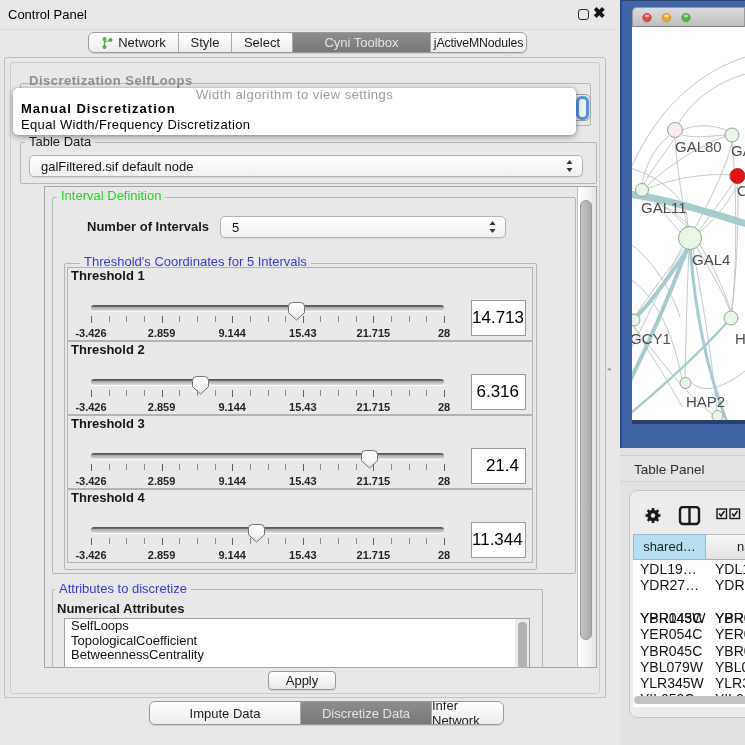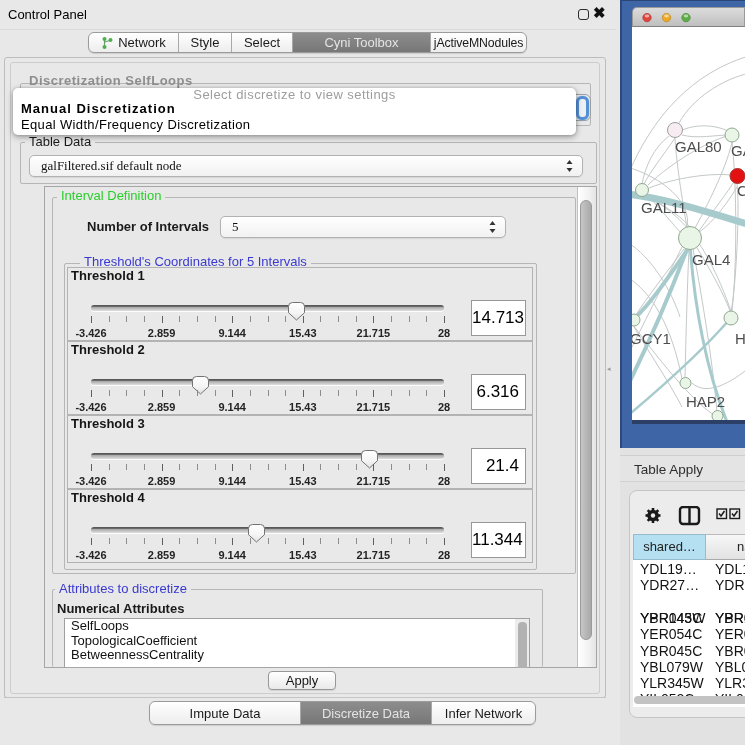--- a/index.html
+++ b/index.html
@@ -29,21 +29,21 @@
 #outpanel {left:4px;top:57px;width:602px;height:641px;border:1px solid #bdbdbd;border-radius:3px;}
 #inpanel {left:10px;top:62px;width:590px;height:632px;border:1px solid #cccccc;border-radius:3px;}
 
 
 .grp {position:absolute;border:1px solid #b6b6b6;border-radius:2px;}
 .gtitle {position:absolute;font-size:13px;background:#e8e8e8;padding:0 4px;white-space:nowrap;}
 
 
 .combo {position:absolute;background:linear-gradient(#ffffff,#f1f1f1);border:1px solid #b2b2b2;
  border-radius:5px;font-size:13px;color:#111;box-shadow:0 1px 1px rgba(0,0,0,0.08);}
-.combo span.val {position:absolute;left:11px;top:50%;transform:translateY(-50%);font-family:Liberation Serif, serif;}
+.combo span.val {position:absolute;left:11px;top:50%;transform:translateY(-50%);}
 .arrows {position:absolute;right:9px;top:50%;transform:translateY(-50%);width:7px;height:12px;}
 
 
 #popup {left:13px;top:88px;width:563px;height:47px;border-radius:6px;background:#ffffff;border-radius:5px;
  box-shadow:0 2px 6px rgba(0,0,0,0.35), 0 0 3px rgba(0,0,0,0.18);font-size:13px;}
 #popup .r1 {position:absolute;left:0;right:0;top:-1px;text-align:center;color:#9d9d9d;letter-spacing:.45px;}
 #popup .r2 {position:absolute;left:8px;top:13px;font-weight:bold;color:#000;letter-spacing:1px;}
 #popup .r3 {position:absolute;left:8px;top:29px;color:#000;letter-spacing:.35px;}
 
 
@@ -131,21 +131,21 @@
 <div class="gtitle" style="left:25px;top:134px;">Table Data</div>
 <div class="combo" style="left:29px;top:155px;width:554px;height:22px;">
   <span class="val">galFiltered.sif default node</span>
   <svg class="arrows" viewBox="0 0 7 12">
         <path d="M3.5 0 L6.5 4 H0.5 z" fill="#333"></path>
         <path d="M3.5 12 L6.5 8 H0.5 z" fill="#333"></path>
       </svg>
 </div>
 
 <div class="abs" id="popup">
-  <div class="r1">Select discretize to view settings</div>
+  <div class="r1">Width algorithm to view settings</div>
   <div class="r2">Manual Discretization</div>
   <div class="r3">Equal Width/Frequency Discretization</div>
 </div>
 
 <div class="abs" id="scrollpane"></div>
 <div class="abs" id="vsb"></div>
 <div class="abs" id="vsbthumb"></div>
 
 <div class="grp" style="left:52px;top:197px;width:524px;height:377px;"></div>
 <div class="gtitle" style="left:57px;top:188px;color:#29cf29;">Interval Definition</div>
@@ -339,21 +339,21 @@
     </div>
 <div class="abs" id="alsbtrack"></div>
 <div class="abs" id="alsbthumb"></div>
 
 <div class="abs" id="applybtn">Apply</div>
 <div class="abs" id="bline1"></div>
 
 <div class="seg" id="bottabs">
   <div style="width:150px">Impute Data</div>
   <div class="dark" style="width:131px">Discretize Data</div>
-  <div style="width:104px">Infer Network</div>
+  <div style="width:72px">Infer Network</div>
 </div>
 
 <div class="abs" id="netdesk"></div>
 <div class="abs" id="nettitle"></div>
 <svg class="abs" style="left:642px;top:13px" width="50" height="10" viewBox="0 0 50 10">
  <circle cx="5" cy="4.6" r="4.2" fill="#e0443c" stroke="#a83a33" stroke-width="0.7"></circle>
  <circle cx="24.5" cy="4.6" r="4.2" fill="#efa823" stroke="#bc8722" stroke-width="0.7"></circle>
  <circle cx="44" cy="4.6" r="4.2" fill="#5cad45" stroke="#4a8a38" stroke-width="0.7"></circle>
  <ellipse cx="5" cy="3" rx="2.4" ry="1.4" fill="rgba(255,255,255,0.55)"></ellipse>
  <ellipse cx="24.5" cy="3" rx="2.4" ry="1.4" fill="rgba(255,255,255,0.55)"></ellipse>
@@ -415,21 +415,21 @@
     <text x="9" y="186">GAL11</text>
     <text x="60" y="238">GAL4</text>
     <text x="-2" y="317">GCY1</text>
     <text x="103" y="317">H</text>
     <text x="54" y="380">HAP2</text>
   </g>
 </svg>
 <div class="abs" id="netshadow"></div>
 
 <div class="abs" id="tpbar">
-      <span>Table Apply</span>
+      <span>Table Panel</span>
     </div>
 <div class="abs" id="tpanel"></div>
 <svg class="abs" style="left:643px;top:506px" width="100" height="20" viewBox="0 0 100 20">
   <g fill="#1a1a1a">
     <circle cx="10" cy="9.5" r="5.6"></circle>
     <g stroke="#1a1a1a" stroke-width="2.6">
       <line x1="10" y1="2" x2="10" y2="17"></line>
       <line x1="2.5" y1="9.5" x2="17.5" y2="9.5"></line>
       <line x1="4.7" y1="4.2" x2="15.3" y2="14.8"></line>
       <line x1="15.3" y1="4.2" x2="4.7" y2="14.8"></line>

